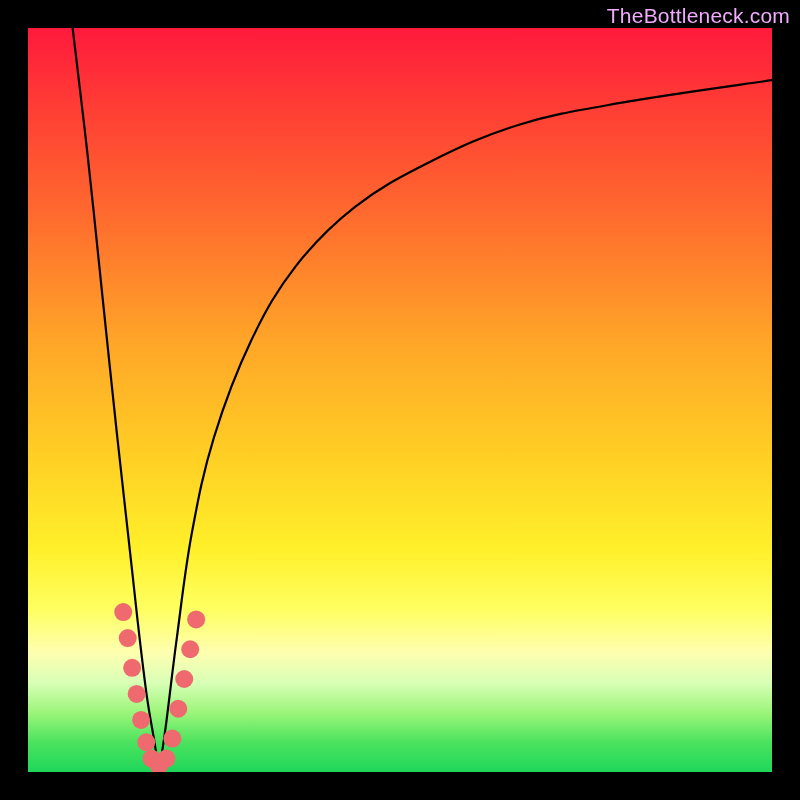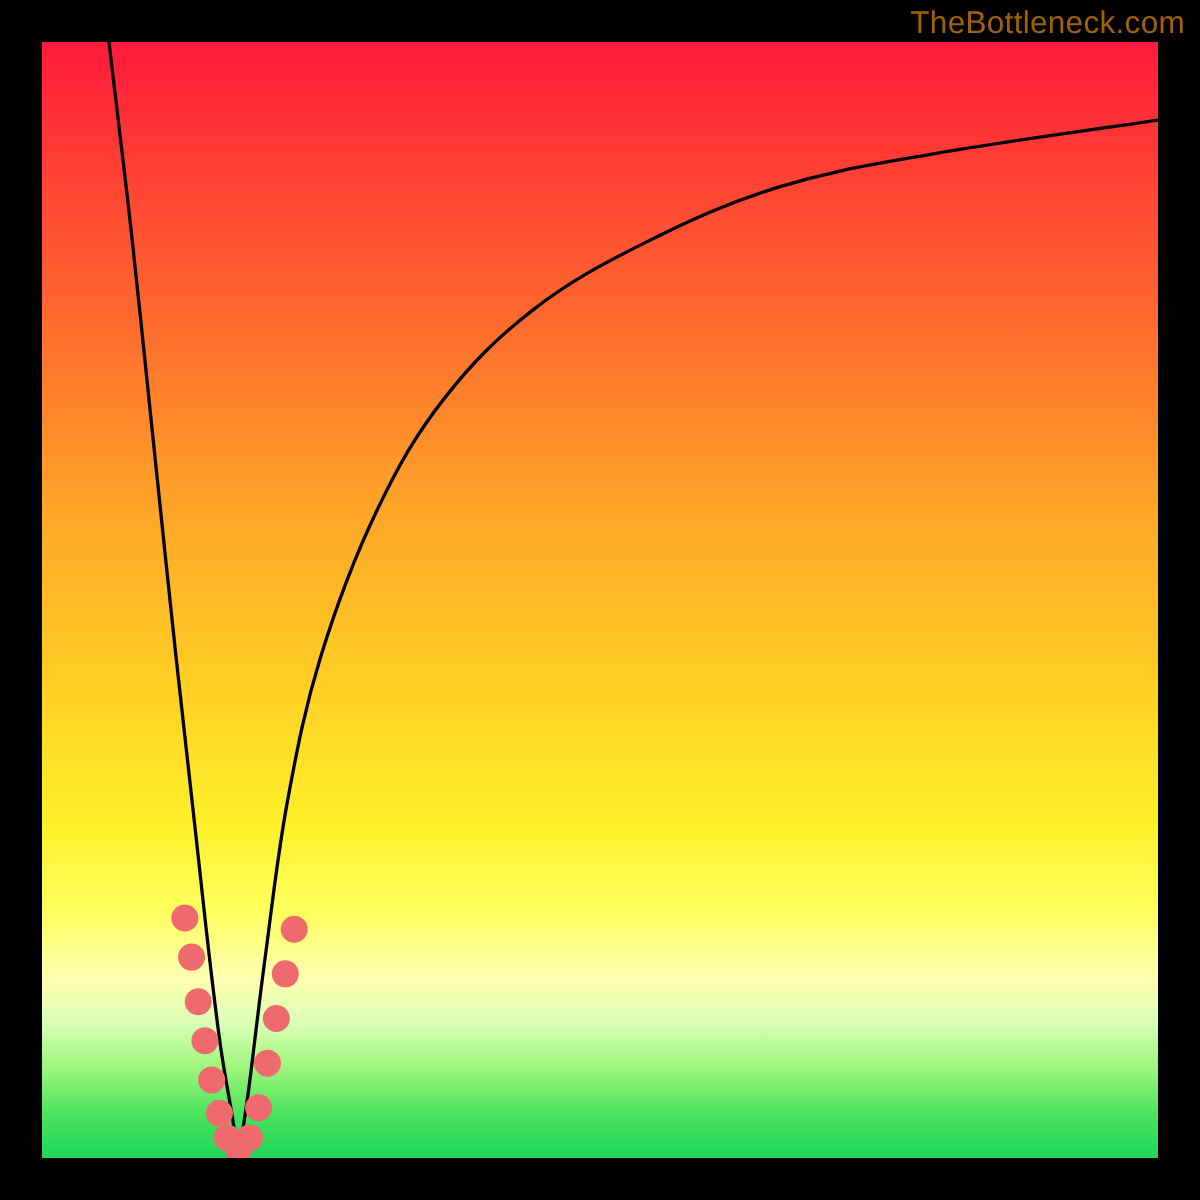--- a/index.html
+++ b/index.html
@@ -46,21 +46,21 @@
     );
   }
   .curve-svg {
     position: absolute;
     inset: 0;
   }
   .watermark {
     position: absolute;
     top: 4px;
     right: 10px;
-    color: #a16207;
+    color: #f0abfc;
     font-size: 21px;
     font-weight: 500;
     letter-spacing: 0.2px;
     user-select: none;
   }
 </style>
 </head>
 <body>
 
 <div class="frame">

